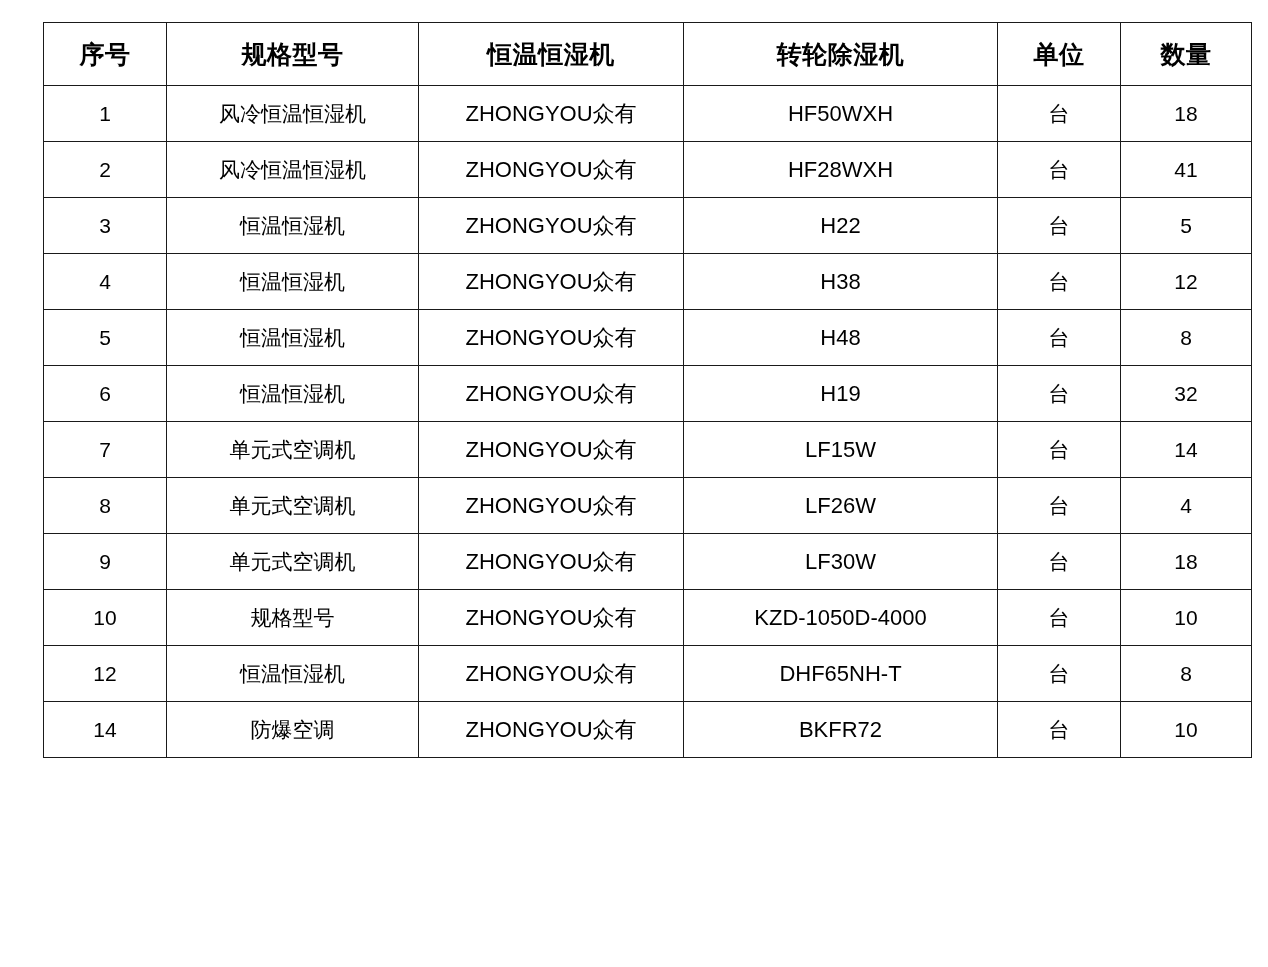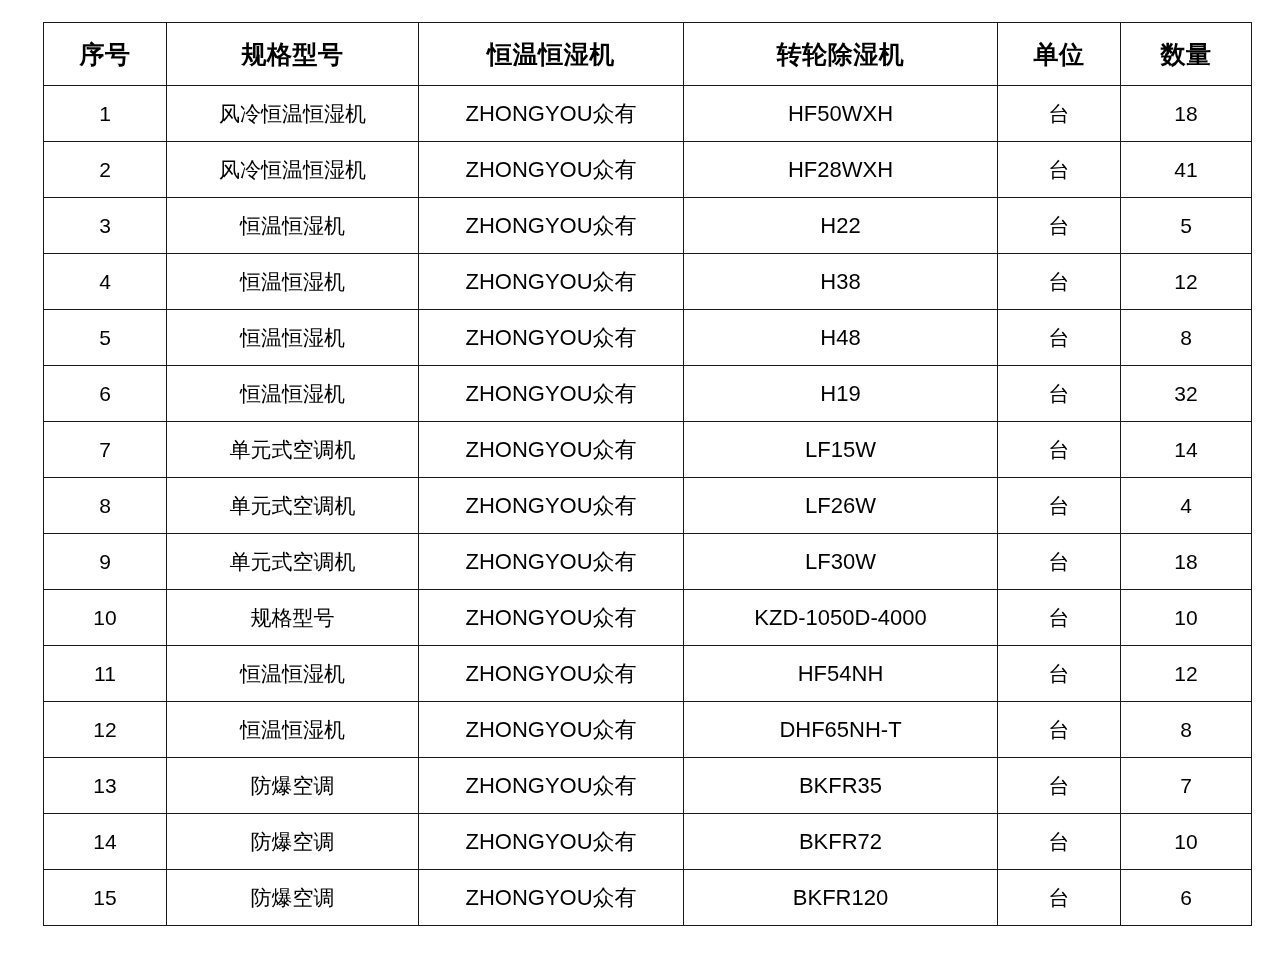--- a/index.html
+++ b/index.html
@@ -161,54 +161,30 @@
       </tr>
       <tr>
         <td class="cell-idx">10</td>
         <td class="cell-name">规格型号</td>
         <td class="cell-brand">ZHONGYOU众有</td>
         <td class="cell-model">KZD-1050D-4000</td>
         <td class="cell-unit">台</td>
         <td class="cell-qty">10</td>
       </tr>
       <tr>
-        <td class="cell-idx">11</td>
-        <td class="cell-name">恒温恒湿机</td>
-        <td class="cell-brand">ZHONGYOU众有</td>
-        <td class="cell-model">HF54NH</td>
-        <td class="cell-unit">台</td>
-        <td class="cell-qty">12</td>
-      </tr>
-      <tr>
         <td class="cell-idx">12</td>
         <td class="cell-name">恒温恒湿机</td>
         <td class="cell-brand">ZHONGYOU众有</td>
         <td class="cell-model">DHF65NH-T</td>
         <td class="cell-unit">台</td>
         <td class="cell-qty">8</td>
-      </tr>
-      <tr>
-        <td class="cell-idx">13</td>
-        <td class="cell-name">防爆空调</td>
-        <td class="cell-brand">ZHONGYOU众有</td>
-        <td class="cell-model">BKFR35</td>
-        <td class="cell-unit">台</td>
-        <td class="cell-qty">7</td>
       </tr>
       <tr>
         <td class="cell-idx">14</td>
         <td class="cell-name">防爆空调</td>
         <td class="cell-brand">ZHONGYOU众有</td>
         <td class="cell-model">BKFR72</td>
         <td class="cell-unit">台</td>
         <td class="cell-qty">10</td>
       </tr>
-      <tr>
-        <td class="cell-idx">15</td>
-        <td class="cell-name">防爆空调</td>
-        <td class="cell-brand">ZHONGYOU众有</td>
-        <td class="cell-model">BKFR120</td>
-        <td class="cell-unit">台</td>
-        <td class="cell-qty">6</td>
-      </tr>
     </tbody>
   </table>
 </div>
 
 </body></html>

